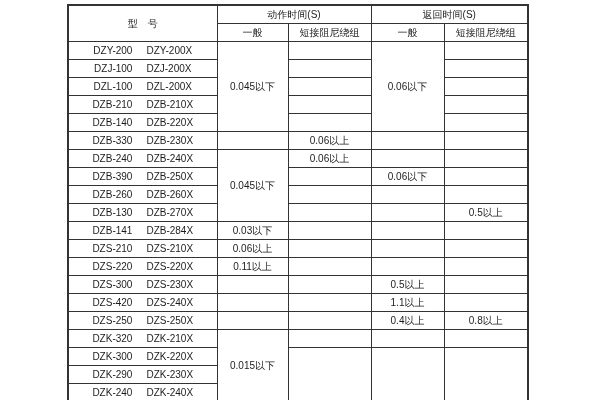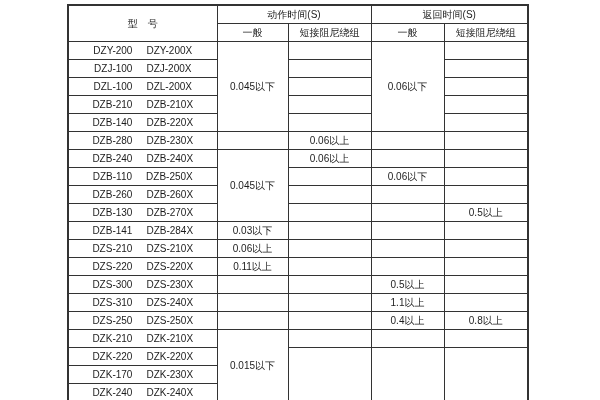--- a/index.html
+++ b/index.html
@@ -100,21 +100,21 @@
             <span>DZB-220X</span>
           </div>
         </td>
     <td></td>
     <td></td>
   </tr>
 
   <tr>
     <td class="model">
           <div class="model-wrap">
-            <span>DZB-280</span>
+            <span>DZB-330</span>
             <span>DZB-230X</span>
           </div>
         </td>
     <td></td>
     <td>0.06以上</td>
     <td></td>
     <td></td>
   </tr>
   <tr>
     <td class="model">
@@ -124,21 +124,21 @@
           </div>
         </td>
     <td rowspan="4">0.045以下</td>
     <td>0.06以上</td>
     <td></td>
     <td></td>
   </tr>
   <tr>
     <td class="model">
           <div class="model-wrap">
-            <span>DZB-110</span>
+            <span>DZB-390</span>
             <span>DZB-250X</span>
           </div>
         </td>
     <td></td>
     <td>0.06以下</td>
     <td></td>
   </tr>
   <tr>
     <td class="model">
           <div class="model-wrap">
@@ -206,21 +206,21 @@
           </div>
         </td>
     <td></td>
     <td></td>
     <td>0.5以上</td>
     <td></td>
   </tr>
   <tr>
     <td class="model">
           <div class="model-wrap">
-            <span>DZS-310</span>
+            <span>DZS-420</span>
             <span>DZS-240X</span>
           </div>
         </td>
     <td></td>
     <td></td>
     <td>1.1以上</td>
     <td></td>
   </tr>
   <tr>
     <td class="model">
@@ -231,44 +231,44 @@
         </td>
     <td></td>
     <td></td>
     <td>0.4以上</td>
     <td>0.8以上</td>
   </tr>
 
   <tr>
     <td class="model">
           <div class="model-wrap">
-            <span>DZK-210</span>
+            <span>DZK-320</span>
             <span>DZK-210X</span>
           </div>
         </td>
     <td rowspan="4">0.015以下</td>
     <td></td>
     <td></td>
     <td></td>
   </tr>
   <tr>
     <td class="model">
           <div class="model-wrap">
-            <span>DZK-220</span>
+            <span>DZK-300</span>
             <span>DZK-220X</span>
           </div>
         </td>
     <td rowspan="3"></td>
     <td rowspan="3"></td>
     <td rowspan="3"></td>
   </tr>
   <tr>
     <td class="model">
           <div class="model-wrap">
-            <span>DZK-170</span>
+            <span>DZK-290</span>
             <span>DZK-230X</span>
           </div>
         </td>
   </tr>
   <tr>
     <td class="model">
           <div class="model-wrap">
             <span>DZK-240</span>
             <span>DZK-240X</span>
           </div>

